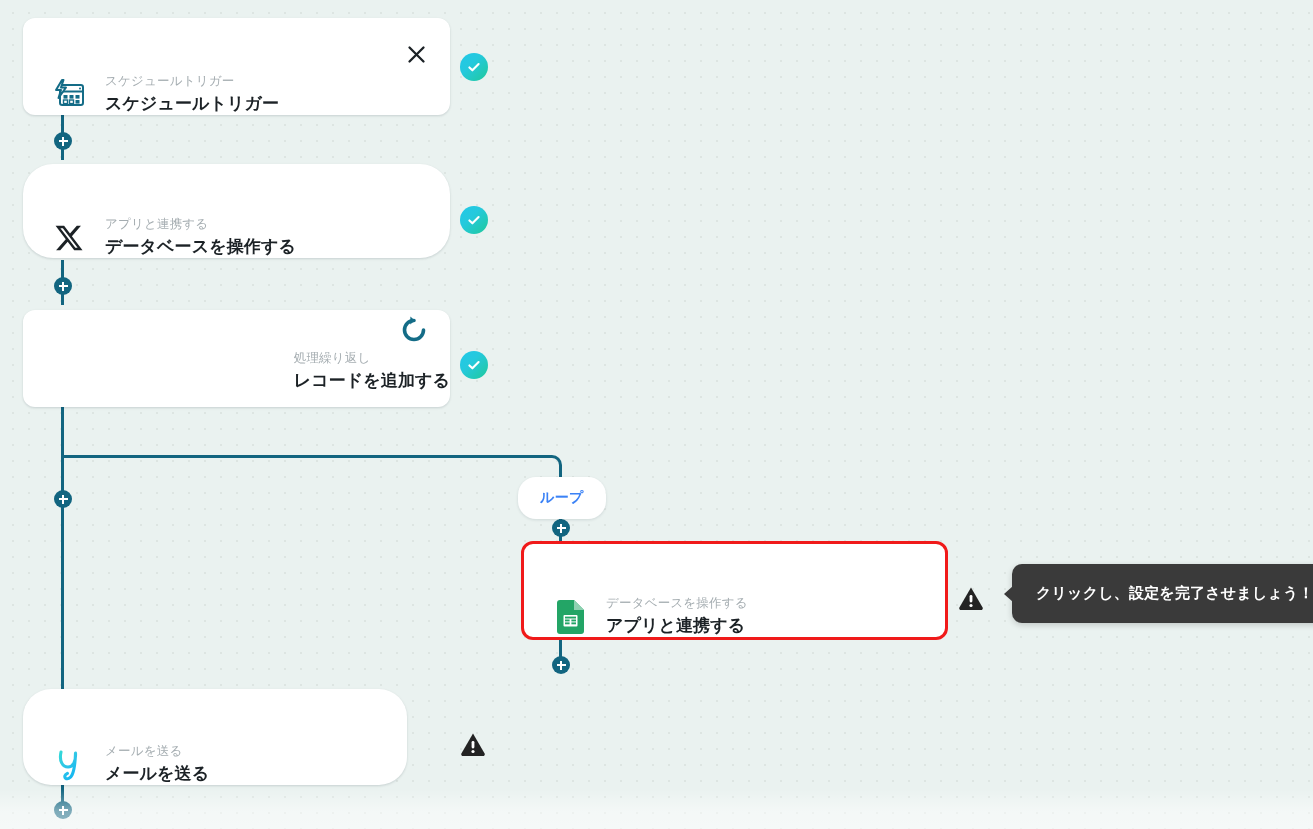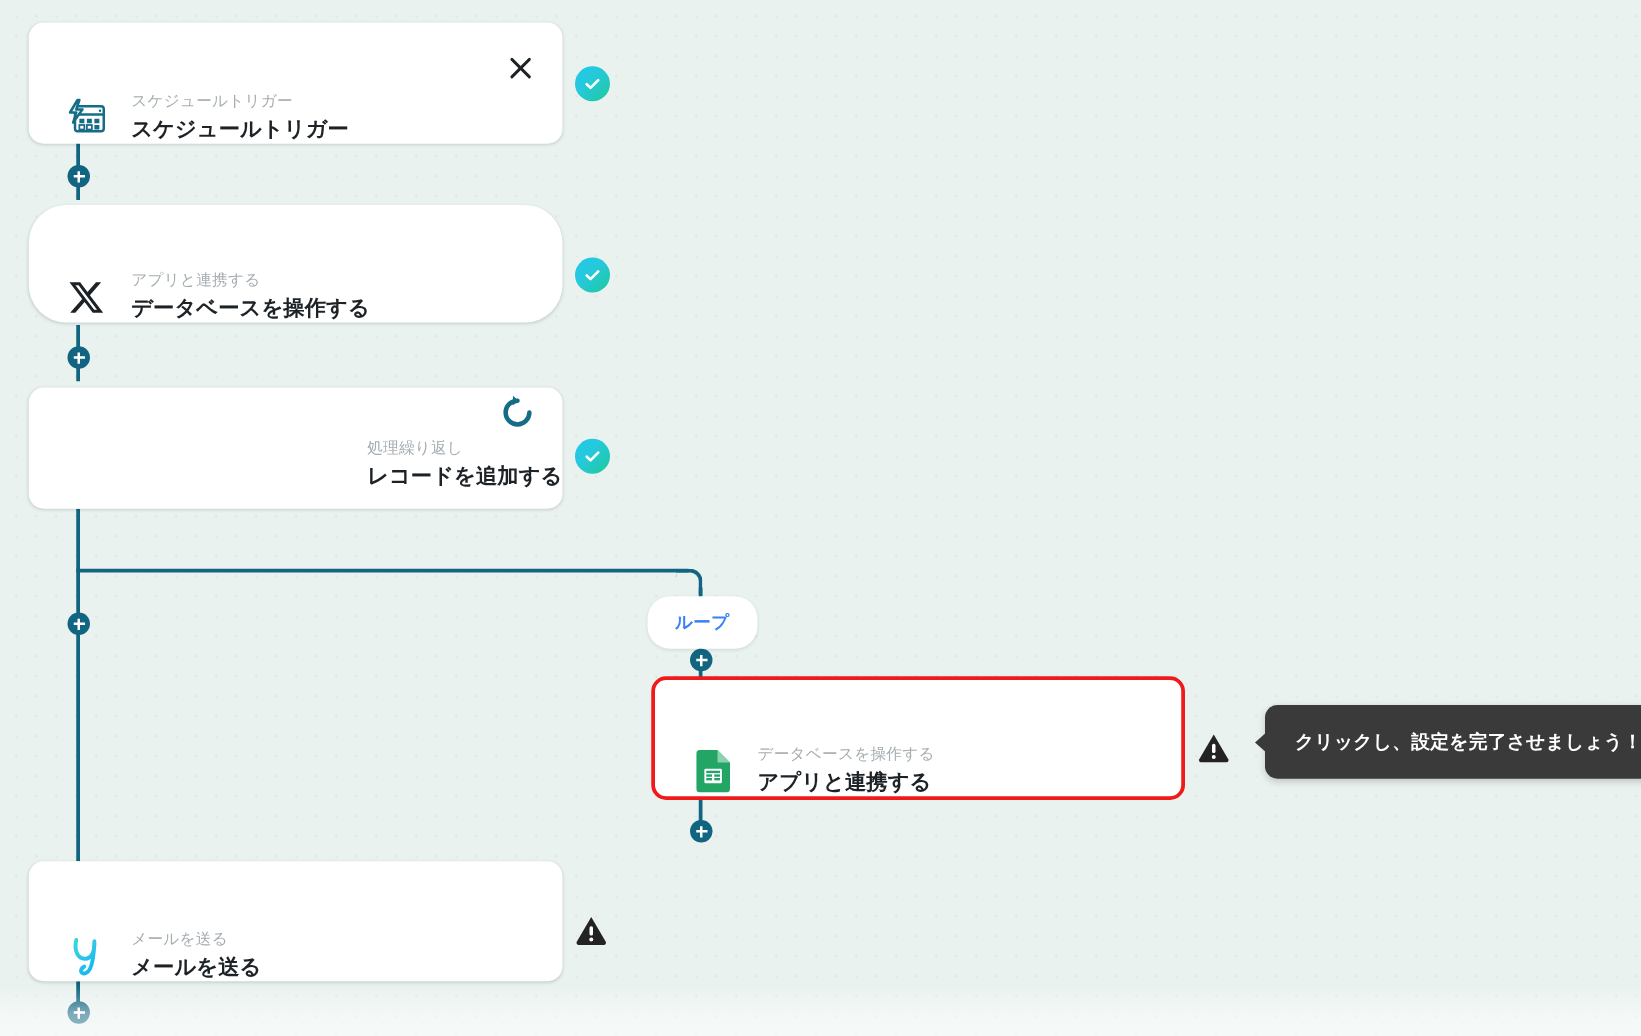--- a/index.html
+++ b/index.html
@@ -320,21 +320,21 @@
   <div class="warn-badge" style="left:957px; top:584px;">
     <svg width="26" height="24" viewBox="0 0 26 24">
       <path d="M13 1.6 L24.6 21.4 a1.8 1.8 0 0 1 -1.6 2.6 H3 a1.8 1.8 0 0 1 -1.6 -2.6 Z" fill="#232323"></path>
       <rect x="11.6" y="9" width="2.8" height="7.4" rx="1.3" fill="#ffffff"></rect>
       <circle cx="13" cy="19.5" r="1.6" fill="#ffffff"></circle>
     </svg>
   </div>
 
   <div class="tooltip" style="left:1012px; top:564px;">クリックし、設定を完了させましょう！</div>
 
-  <div class="node-card" style="left:23px; top:689px; width:427px; height:96px;">
+  <div class="node-card" style="left:23px; top:689px; width:384px; height:96px;border-radius:28px;">
     <div class="node-icon">
       <svg width="30" height="34" viewBox="0 0 30 34">
         <defs>
           <linearGradient id="yoomGrad" x1="0" y1="0" x2="0.6" y2="1">
             <stop offset="0%" stop-color="#34d8d8"></stop>
             <stop offset="55%" stop-color="#2ec5e8"></stop>
             <stop offset="100%" stop-color="#17b8f0"></stop>
           </linearGradient>
         </defs>
         <path d="M7 4 C5 13, 8.5 19, 14 19 C19 19, 22 13.5, 21.5 5

